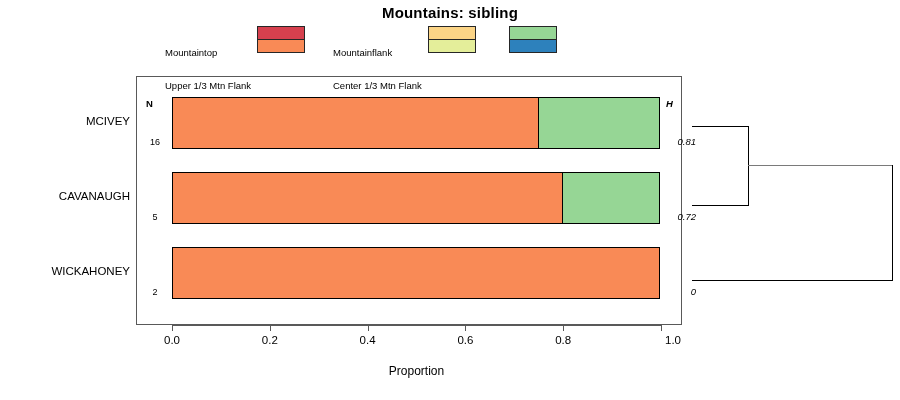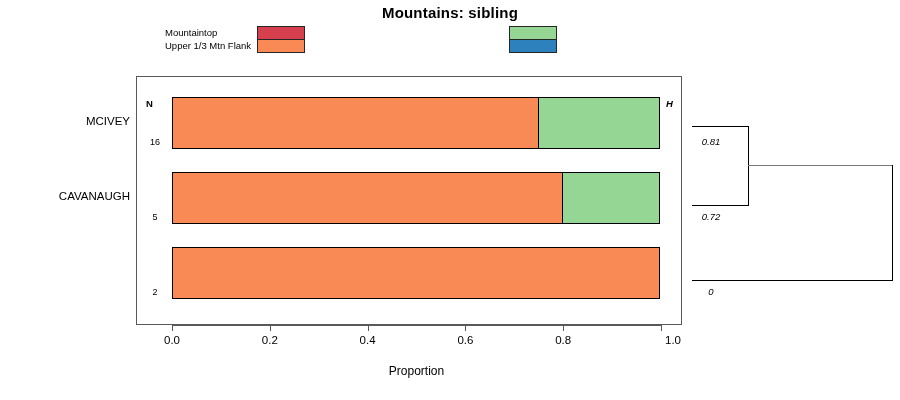--- a/index.html
+++ b/index.html
@@ -48,21 +48,21 @@
     align-items: flex-start;
   }
   .legend-labels {
     display: flex;
     flex-direction: column;
     justify-content: flex-start;
     font-size: 9.5px;
     line-height: 13px;
     white-space: nowrap;
   }
-  .legend-labels > div { height: 13px; }
+  .legend-labels > div { height: 13px; margin-top: 20px; }
   .legend-swatches {
     display: flex;
     flex-direction: column;
     margin-left: 6px;
     margin-top: 0px;
     border: 1px solid #262626;
     box-sizing: content-box;
   }
   .legend-swatch {
     width: 46px;
@@ -128,24 +128,23 @@
     left: 666px;
     top: 98px;
     font-size: 9.5px;
     font-weight: bold;
     font-style: italic;
   }
   .h-value {
     position: absolute;
     left: 662px;
     width: 34px;
-    text-align: center;
+    text-align: right;
     font-size: 9.5px;
     font-style: italic;
-    margin-left: 32px;
   }
 
   
   #x-axis-line {
     left: 172px;
     top: 325px;
     width: 489px;
     height: 1px;
     background: #595959;
   }
@@ -189,33 +188,44 @@
       <div class="legend-col" style="left: 0px;">
         <div class="legend-labels">
           <div>Mountaintop</div>
           <div>Upper 1/3 Mtn Flank</div>
         </div>
         <div class="legend-swatches">
           <div class="legend-swatch" style="background: rgb(214, 64, 78);"></div>
           <div class="legend-swatch" style="background: rgb(249, 138, 86);"></div>
         </div>
       </div>
+      <div class="legend-col" style="left: 168px;">
+        <div class="legend-labels">
+          <div>Mountainflank</div>
+          <div>Center 1/3 Mtn Flank</div>
+        </div>
+        <div class="legend-swatches">
+          <div class="legend-swatch" style="background: rgb(251, 212, 134);"></div>
+          <div class="legend-swatch" style="background: rgb(228, 238, 154);"></div>
+        </div>
+      </div>
       <div class="legend-col" style="left: 338px;">
         <div class="legend-swatches">
           <div class="legend-swatch" style="background: rgb(150, 214, 149);"></div>
           <div class="legend-swatch" style="background: rgb(45, 129, 188);"></div>
         </div>
       </div>
     </div>
 
   <div class="abs" id="plot-frame"></div>
 
   <div class="abs" id="cat-labels">
       <div class="cat-label" style="top: 39px;">MCIVEY</div>
       <div class="cat-label" style="top: 114px;">CAVANAUGH</div>
+      <div class="cat-label" style="top: 189px;">WICKAHONEY</div>
     </div>
 
   <div class="abs" id="n-header">N</div>
   <div class="abs" id="h-header">H</div>
 
   <div class="abs" id="bars-layer" style="left:136px;top:76px;width:546px;height:249px;">
       <div class="bar" style="top: 21px;">
         <div class="seg" title="Upper 1/3 Mtn Flank" style="width: 75%; background: rgb(249, 138, 86);"></div>
         <div class="seg" title="Lower 1/3 MtnFlank" style="width: 25%; background: rgb(150, 214, 149);"></div>
       </div>

